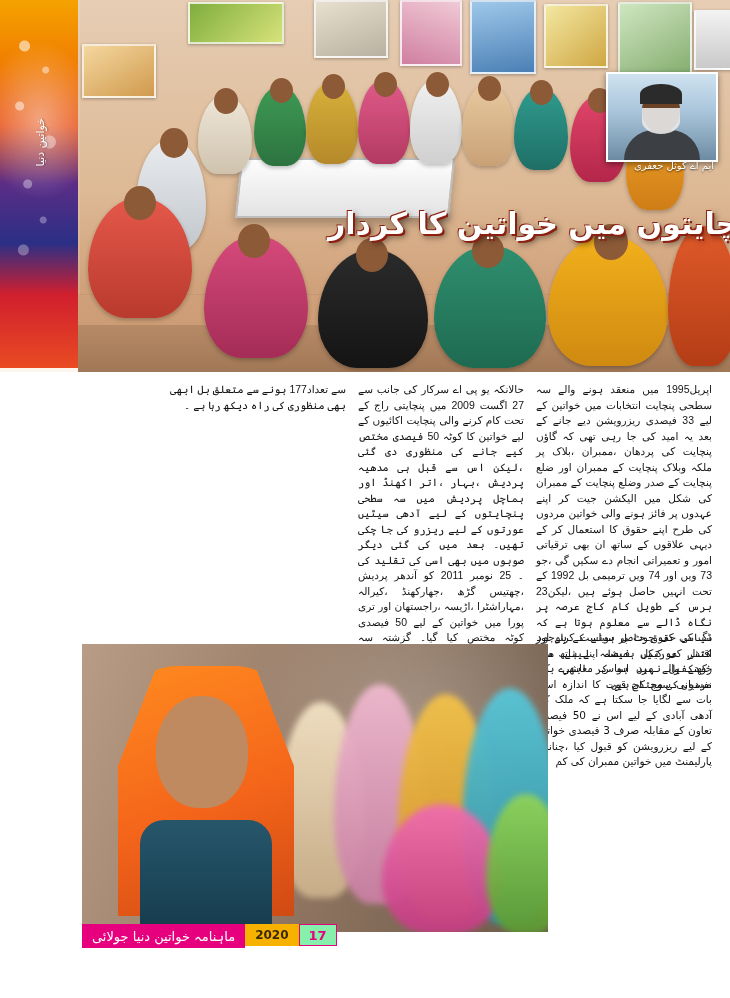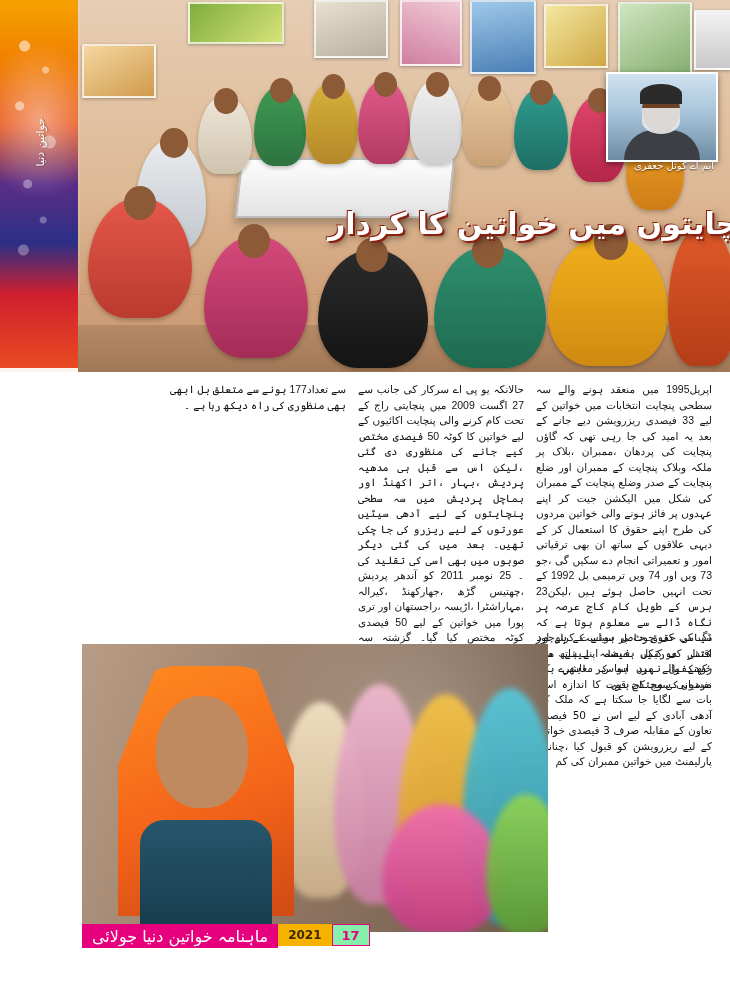--- a/index.html
+++ b/index.html
@@ -262,21 +262,21 @@
     position: absolute;
     left: 82px; bottom: 52px;
     display: flex;
     align-items: stretch;
     height: 22px;
     direction: rtl;
   }
   .footer .f-mag {
     background: #e6007e;
     color: #ffffff;
-    font-size: 16px;
+    font-size: 13px;
     padding: 12px 10px;
     display: flex; align-items: center;
     direction: rtl;
   }
   .footer .f-year {
     background: #f7b200;
     color: #3a2a00;
     font-size: 12px;
     font-weight: bold;
     padding: 0 10px;
@@ -393,18 +393,18 @@
       <div class="blurfig" style="left:300px; top:160px; width:120px; height:130px; background:linear-gradient(180deg,#f06fae,#c33d82);"></div>
       <div class="blurfig" style="left:404px; top:150px; width:80px; height:140px; background:linear-gradient(180deg,#8fd35a,#5c9a33);"></div>
 
       <div class="front-scarf"></div>
       <div class="front-face"></div>
       <div class="front-vest"></div>
     </div>
 
     <div class="footer">
       <div class="f-page">17</div>
-      <div class="f-year">2021</div>
+      <div class="f-year">2020</div>
       <div class="f-mag">ماہنامہ خواتین دنیا جولائی</div>
     </div>
 
   </div>
 </div>
 
 </body></html>

